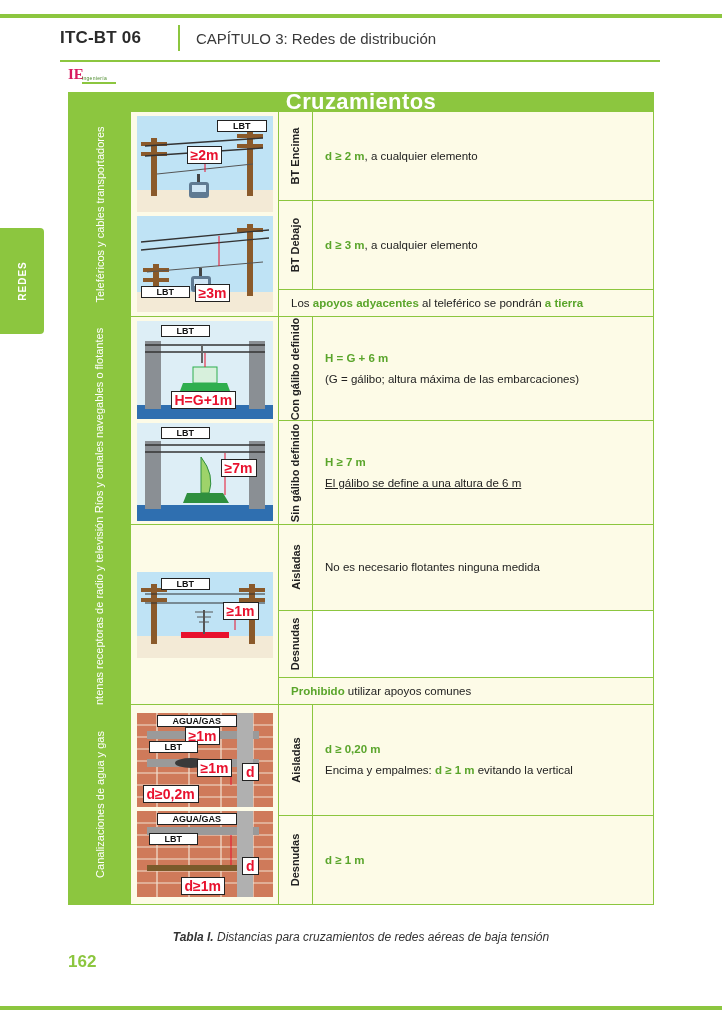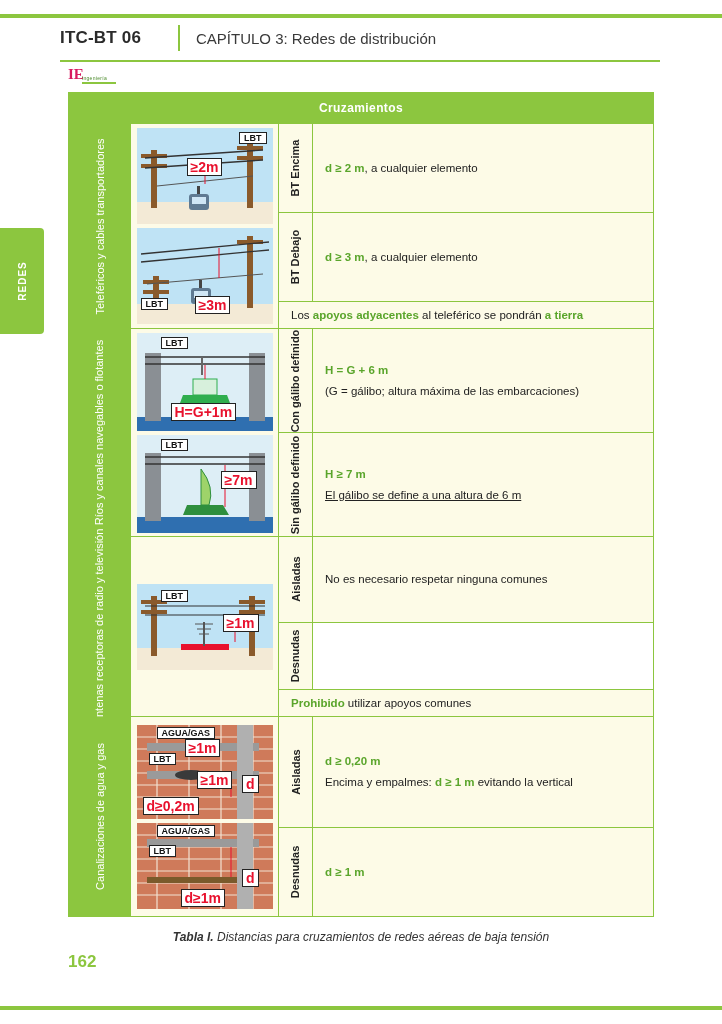--- a/index.html
+++ b/index.html
@@ -65,23 +65,23 @@
     width:520px; height:520px;
     pointer-events:none;
     opacity:0.35;
   }
   
   .tbl {
     position:absolute; left:68px; top:92px; width:586px;
     border:1px solid #8cc63f;
   }
   .tbl-title {
-    height:30px; background:#8cc63f; color:#fff;
+    height:18px; background:#8cc63f; color:#fff;
     display:flex; align-items:center; justify-content:center;
-    font-size:12px; font-weight:bold; letter-spacing:0.4px;
+    font-size:22px; font-weight:bold; letter-spacing:0.4px;
   }
   .row { display:flex; border-top:1px solid #8cc63f; }
   .cat {
     width:62px; flex:0 0 62px;
     background:#8cc63f; color:#fff;
     display:flex; align-items:center; justify-content:center;
     text-align:center;
     position:relative;
   }
   .cat span {
@@ -127,21 +127,21 @@
   }
   .caption b { font-style:italic; }
   .pageno {
     position:absolute; left:68px; top:952px;
     font-size:17px; font-weight:bold; color:#8cc63f;
   }
   
   .fbox { position:relative; }
   .lbl {
     position:absolute; background:#fff; border:1px solid #222;
-    font-size:9px; font-weight:bold; padding:0px 4px; color:#111;
+    font-size:9px; font-weight:bold; padding:0px 15px; color:#111;
   }
   .rlbl {
     position:absolute; background:#fff; border:1px solid #222;
     font-size:14px; font-weight:bold; padding:0px 3px; color:#e8112d;
   }
 </style>
 </head>
 <body>
 
 <div class="top-rule"></div>
@@ -347,21 +347,21 @@
         <div class="rlbl" style="right:14px; top:30px;">≥1m</div>
       </div>
     </div>
 
     <div class="rightcol">
       <div class="subrow">
         <div class="sublabel">
           <span>Aisladas</span>
         </div>
         <div class="cellbody">
-          <div>No es necesario respetar ninguna comunes</div>
+          <div>No es necesario flotantes ninguna medida</div>
         </div>
       </div>
       <div class="subrow">
         <div class="sublabel">
           <span>Desnudas</span>
         </div>
       </div>
       <div class="note">
         <span class="g">Prohibido</span><span> utilizar apoyos comunes</span>
       </div>

